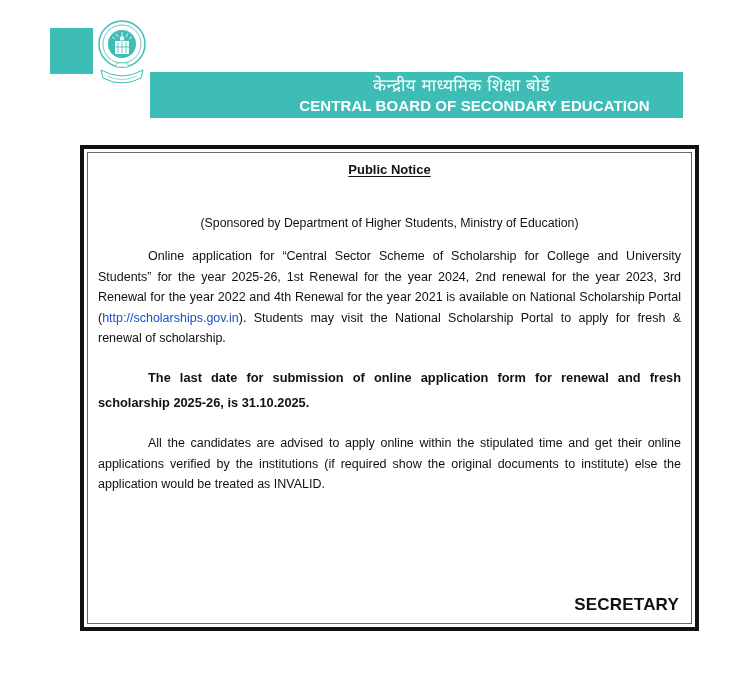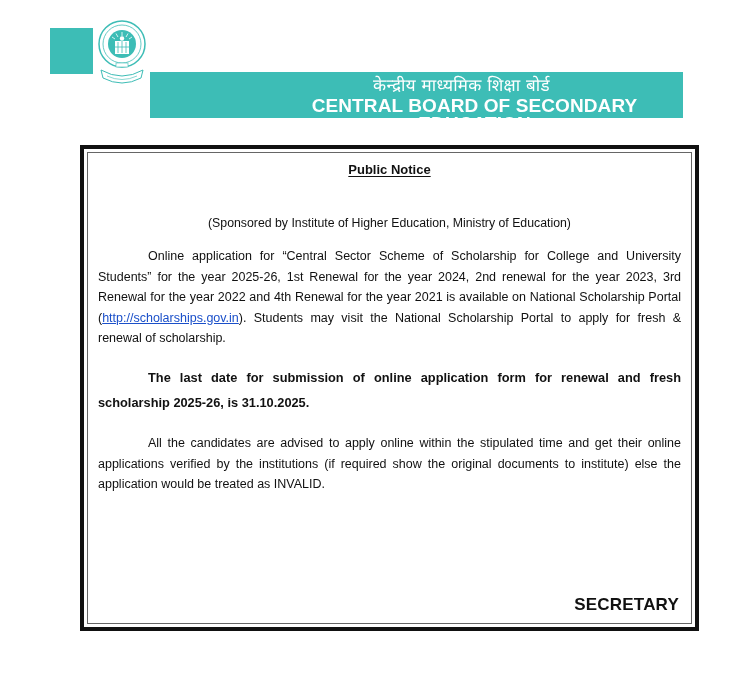--- a/index.html
+++ b/index.html
@@ -47,21 +47,21 @@
       padding-left: 90px;
       box-sizing: border-box;
     }
     .banner-english {
       position: absolute;
       left: 0;
       right: 0;
       top: 25px;
       font-family: "Liberation Sans", sans-serif;
       font-weight: bold;
-      font-size: 19px;
+      font-size: 15px;
       line-height: 18px;
       letter-spacing: 0.1px;
       padding-left: 116px;
       box-sizing: border-box;
     }
     .logo {
       position: absolute;
       left: 97px;
       top: 14px;
       width: 50px;
@@ -130,21 +130,20 @@
       text-align: justify;
       text-indent: 50px;
       line-height: 20.5px;
     }
     .para-1 { top: 93px; font-size: 12.5px; }
     .para-2 { top: 212px; font-weight: bold; font-size: 12.8px; line-height: 25px; }
     .para-3 { top: 280px; font-size: 12.5px; }
     .para-4 { top: 360px; font-weight: bold; font-size: 12.8px; line-height: 22px; }
     .link {
       color: #1a4fc9;
-      text-decoration: underline;
       cursor: pointer;
     }
     .signature {
       position: absolute;
       right: 2px;
       top: 442px;
       font-weight: bold;
       font-size: 17px;
       letter-spacing: 0.2px;
     }
@@ -186,21 +185,21 @@
 
 <div class="banner-main">
   <div class="banner-hindi">केन्द्रीय माध्यमिक शिक्षा बोर्ड</div>
   <div class="banner-english">CENTRAL BOARD OF SECONDARY EDUCATION</div>
 </div>
 
 <div class="notice-outer">
   <div class="notice-inner">
     <div class="notice-content">
       <div class="notice-title">Public Notice</div>
-      <div class="scheme-subtitle">(Sponsored by Institute of Higher Education, Ministry of Education)</div>
+      <div class="scheme-subtitle">(Sponsored by Department of Higher Students, Ministry of Education)</div>
 
       <div class="para para-1"><span>Online application for “Central Sector Scheme of Scholarship for College and University Students” for the year 2025-26, 1st Renewal for the year 2024, 2nd renewal for the year 2023, 3rd Renewal for the year 2022 and 4th Renewal for the year 2021 is available on National Scholarship Portal (</span><a class="link">http://scholarships.gov.in</a><span>). Students may visit the National Scholarship Portal to apply for fresh &amp; renewal of scholarship.</span></div>
 
       <div class="para para-2">The last date for submission of online application form for renewal and fresh scholarship 2025-26, is 31.10.2025.</div>
 
       <div class="para para-3">All the candidates are advised to apply online within the stipulated time and get their online applications verified by the institutions (if required show the original documents to institute) else the application would be treated as INVALID.</div>
 
 
       <div class="signature">SECRETARY</div>
     </div>

